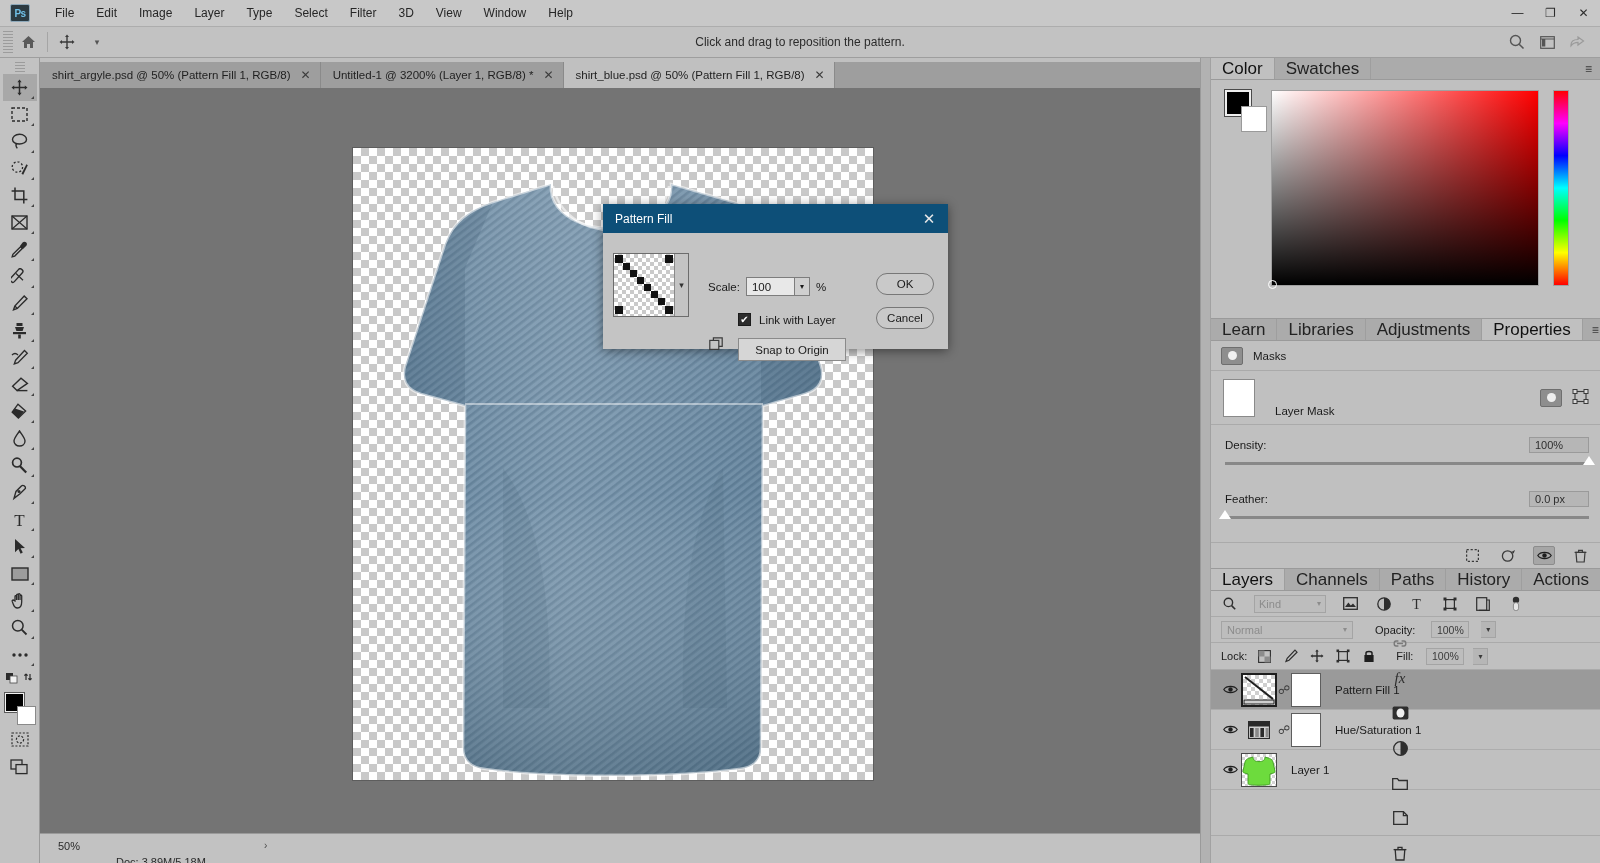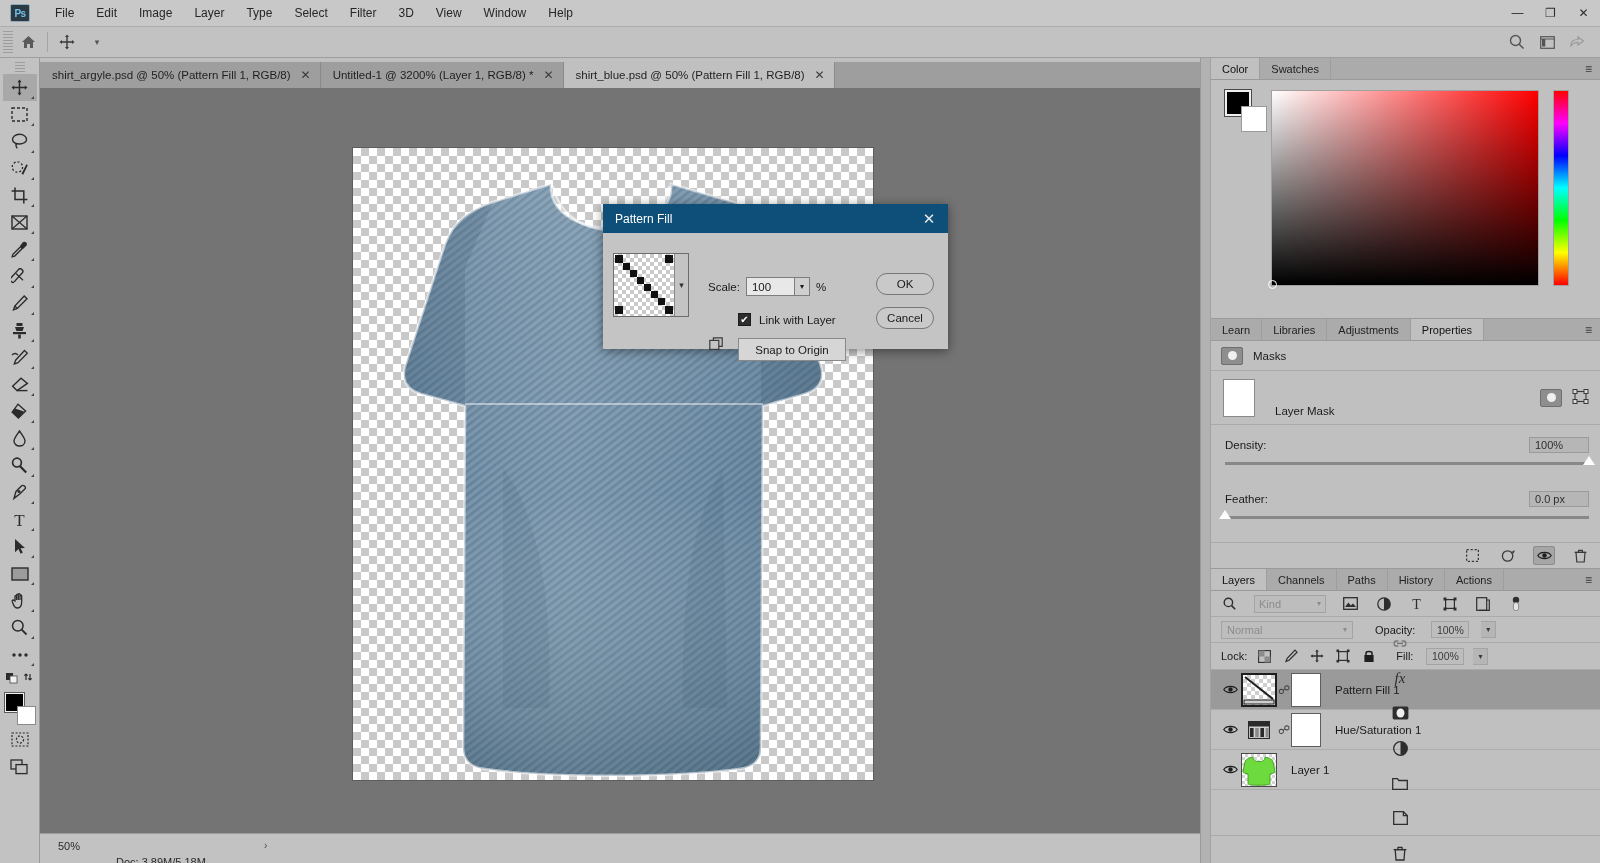--- a/index.html
+++ b/index.html
@@ -84,21 +84,21 @@
   .sb-arrow { margin-left:58px; font-size:10px; color:#4a4a4a; }
 
   
   .dock { position:absolute; left:1200px; top:58px; width:400px; height:805px;
      background:#c0c0c0; border-left:1px solid #9a9a9a; }
   .dock-rail { position:absolute; left:0; top:0; width:10px; height:805px; background:#b2b2b2;
      border-right:1px solid #a2a2a2; }
   .panel { position:absolute; left:10px; width:390px; background:#c0c0c0; }
   .ptabs { height:22px; display:flex; align-items:stretch; background:#ababab;
      border-bottom:1px solid #9a9a9a; }
-  .ptab { padding:0 11px; display:flex; align-items:center; font-size:11px; color:#222;
+  .ptab { padding:0 11px; display:flex; align-items:center; font-size:17px; color:#222;
      border-right:1px solid #9e9e9e; background:#ababab; }
   .ptab.active { background:#c0c0c0; color:#111; }
   .pmenu { margin-left:auto; display:flex; align-items:center; padding:0 9px; font-size:12px; color:#3a3a3a;}
 
   
   .colorpanel { top:0; height:260px; }
   .color-body { position:relative; height:238px; padding:10px 0 0 12px; display:flex; }
   .cp-sw { position:relative; width:44px; height:40px; flex:none; }
   .cp-fg { position:absolute; left:2px; top:0; width:26px; height:26px; background:#000;
      border:2px solid #efefef; outline:1px solid #4a4a4a; }
@@ -248,20 +248,21 @@
           <path d="M7.5 1 L14 7 L12 7 L12 13 L9 13 L9 9 L6 9 L6 13 L3 13 L3 7 L1 7 Z" fill="#5a5a5a"></path>
         </svg>
     </div>
     <div class="ob-sep"></div>
     <div class="ob-btn">
       <svg width="16" height="16" viewBox="0 0 16 16">
           <path d="M8 0.5 L10 3 L8.7 3 L8.7 7.3 L13 7.3 L13 6 L15.5 8 L13 10 L13 8.7 L8.7 8.7 L8.7 13 L10 13 L8 15.5 L6 13 L7.3 13 L7.3 8.7 L3 8.7 L3 10 L0.5 8 L3 6 L3 7.3 L7.3 7.3 L7.3 3 L6 3 Z" fill="#3a3a3a"></path>
         </svg>
     </div>
     <div class="ob-btn" style="font-size:9px;color:#555;">▾</div>
+    <div class="ob-hint">Click and drag to reposition the pattern.</div>
     <div class="ob-right">
       <div class="ob-btn">
         <svg width="16" height="16" viewBox="0 0 16 16">
             <circle cx="6.5" cy="6.5" r="5" fill="none" stroke="#555" stroke-width="1.4"></circle>
             <line x1="10.2" y1="10.2" x2="14.5" y2="14.5" stroke="#555" stroke-width="1.6"></line>
           </svg>
       </div>
       <div class="ob-btn">
         <svg width="15" height="13" viewBox="0 0 15 13">
             <rect x="0.7" y="0.7" width="13.6" height="11.6" fill="none" stroke="#555" stroke-width="1.2"></rect>

